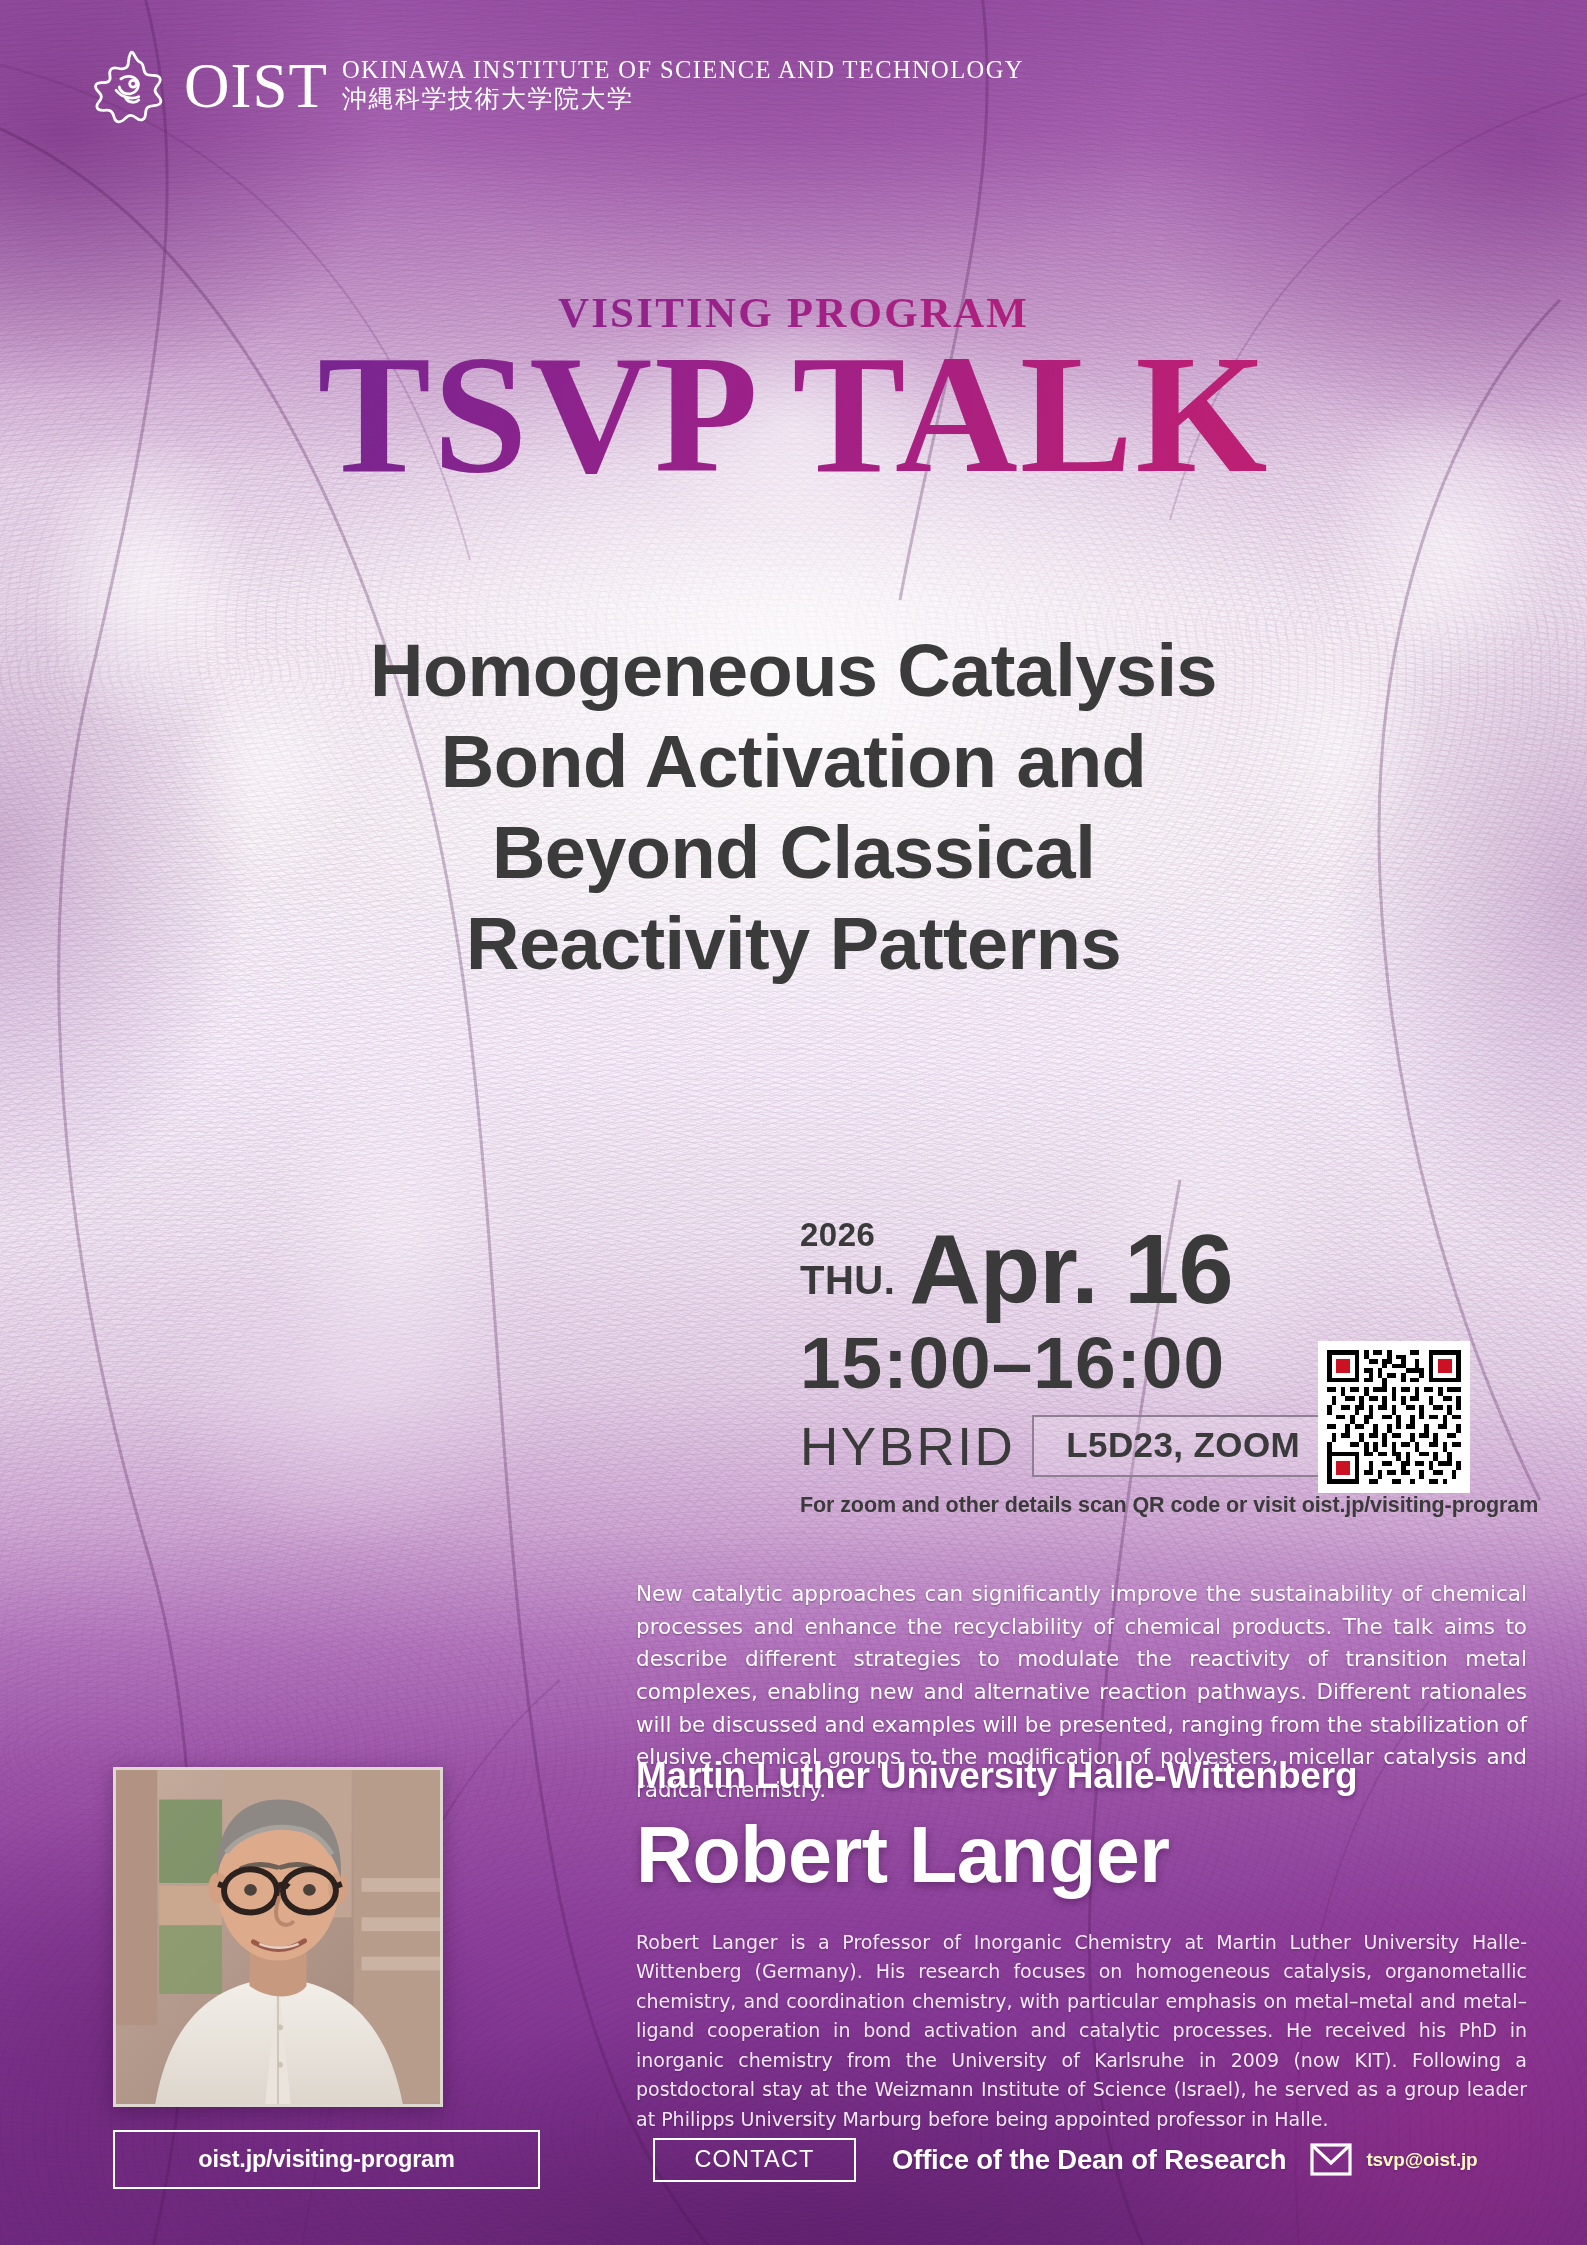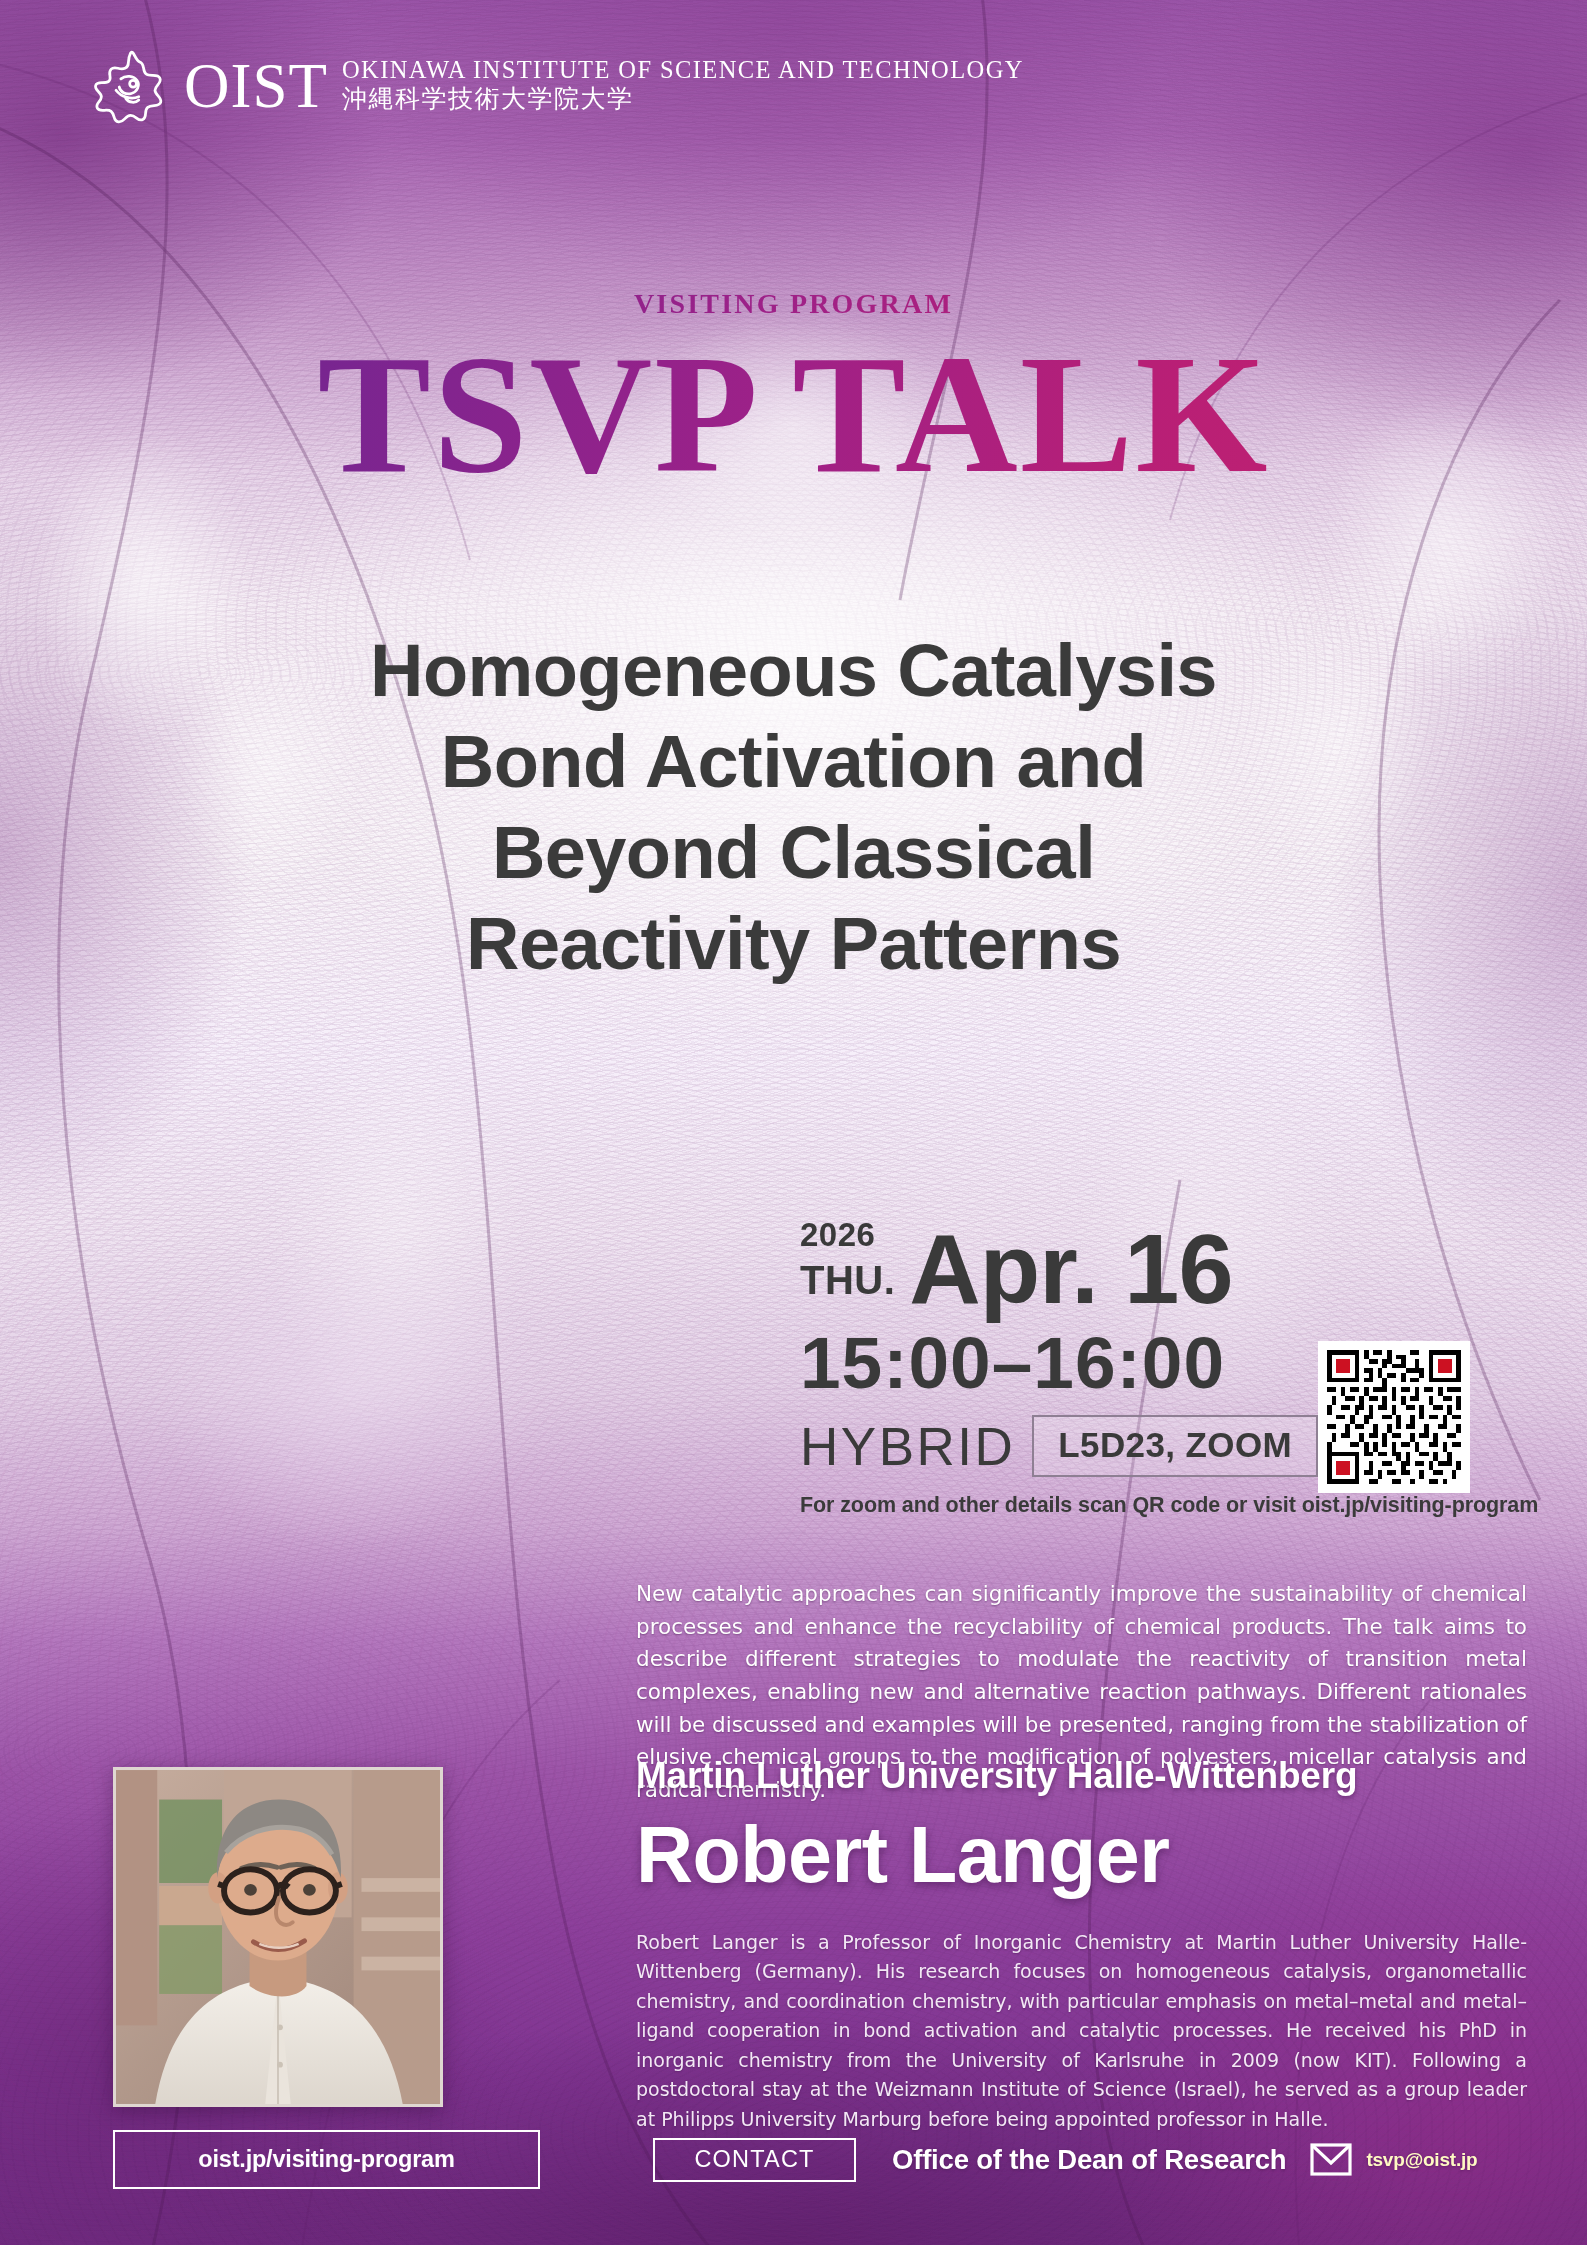--- a/index.html
+++ b/index.html
@@ -97,21 +97,21 @@
   .oist-jp{
     color:#fff; font-size:25px; letter-spacing:1.5px;
     line-height:1.22; white-space:nowrap;
     font-family:"DejaVu Sans", sans-serif;
   }
 
   
   .vp-kicker{
     position:absolute; top:288px; left:0; right:0; text-align:center; z-index:6;
     font-family:"Liberation Serif", serif;
-    font-size:28px; font-weight:700; letter-spacing:2.2px;
+    font-size:43px; font-weight:700; letter-spacing:2.2px;
   }
   .grad-text{
     background:linear-gradient(100deg,#5e2483 0%,#7a2590 22%,#9d2188 48%,#b81f76 72%,#c6236b 100%);
     -webkit-background-clip:text; background-clip:text; color:transparent;
   }
   .tsvp-talk{
     position:absolute; top:325px; left:0; right:0; text-align:center; z-index:6;
     font-family:"Liberation Serif", serif;
     font-size:170px; font-weight:700; letter-spacing:2px; line-height:1.05;
   }
@@ -133,21 +133,21 @@
   .time-row{
     color:#3a3a3a; font-size:73px; font-weight:700;
     letter-spacing:1px; line-height:1; margin-top:12px;
   }
   .mode-row{ display:flex; align-items:center; gap:17px; margin-top:16px;text-align:right; }
   .mode-kind{
     color:#3a3a3a; font-size:53px; font-weight:400;
     letter-spacing:2.5px; line-height:1;
   }
   .venue-pill{
-    border:2px solid #8e7f93; padding:8px 24px 10px;
+    border:2px solid #8e7f93; padding:8px 32px 10px;
     color:#3a3a3a; font-size:35px; font-weight:700; letter-spacing:.4px;
     background:rgba(255,255,255,.18);
   }
   .qr-note{
     color:#3a3a3a; font-size:21.5px; font-weight:700;
     margin-top:16px; letter-spacing:-.1px;
   }
   .qr{
     position:absolute; left:1318px; top:1341px; z-index:6;
     width:152px; height:152px; background:#fff; padding:9px;

